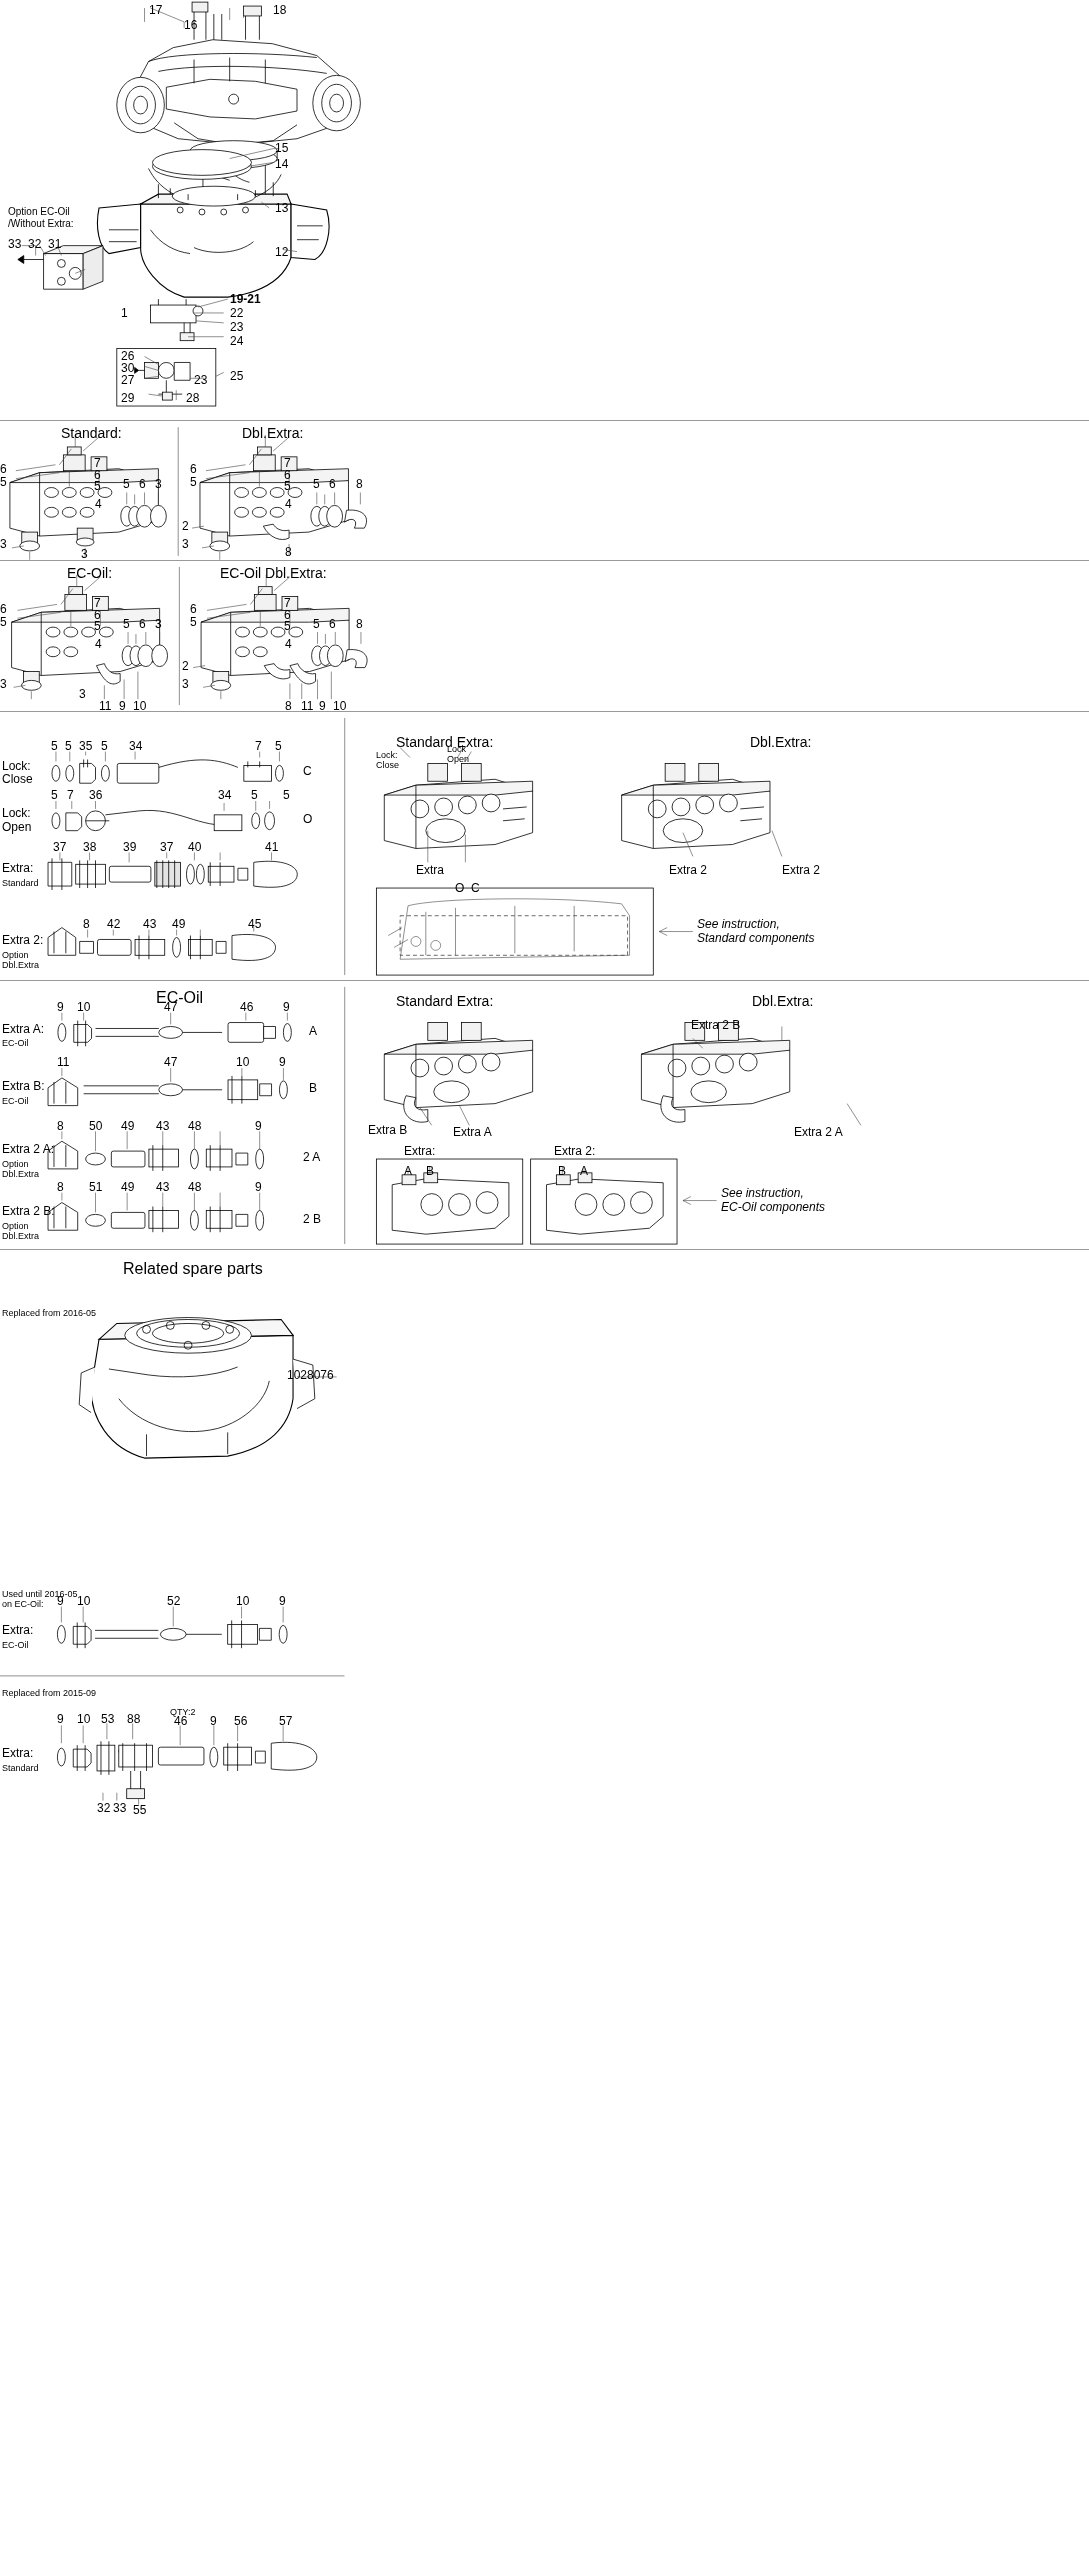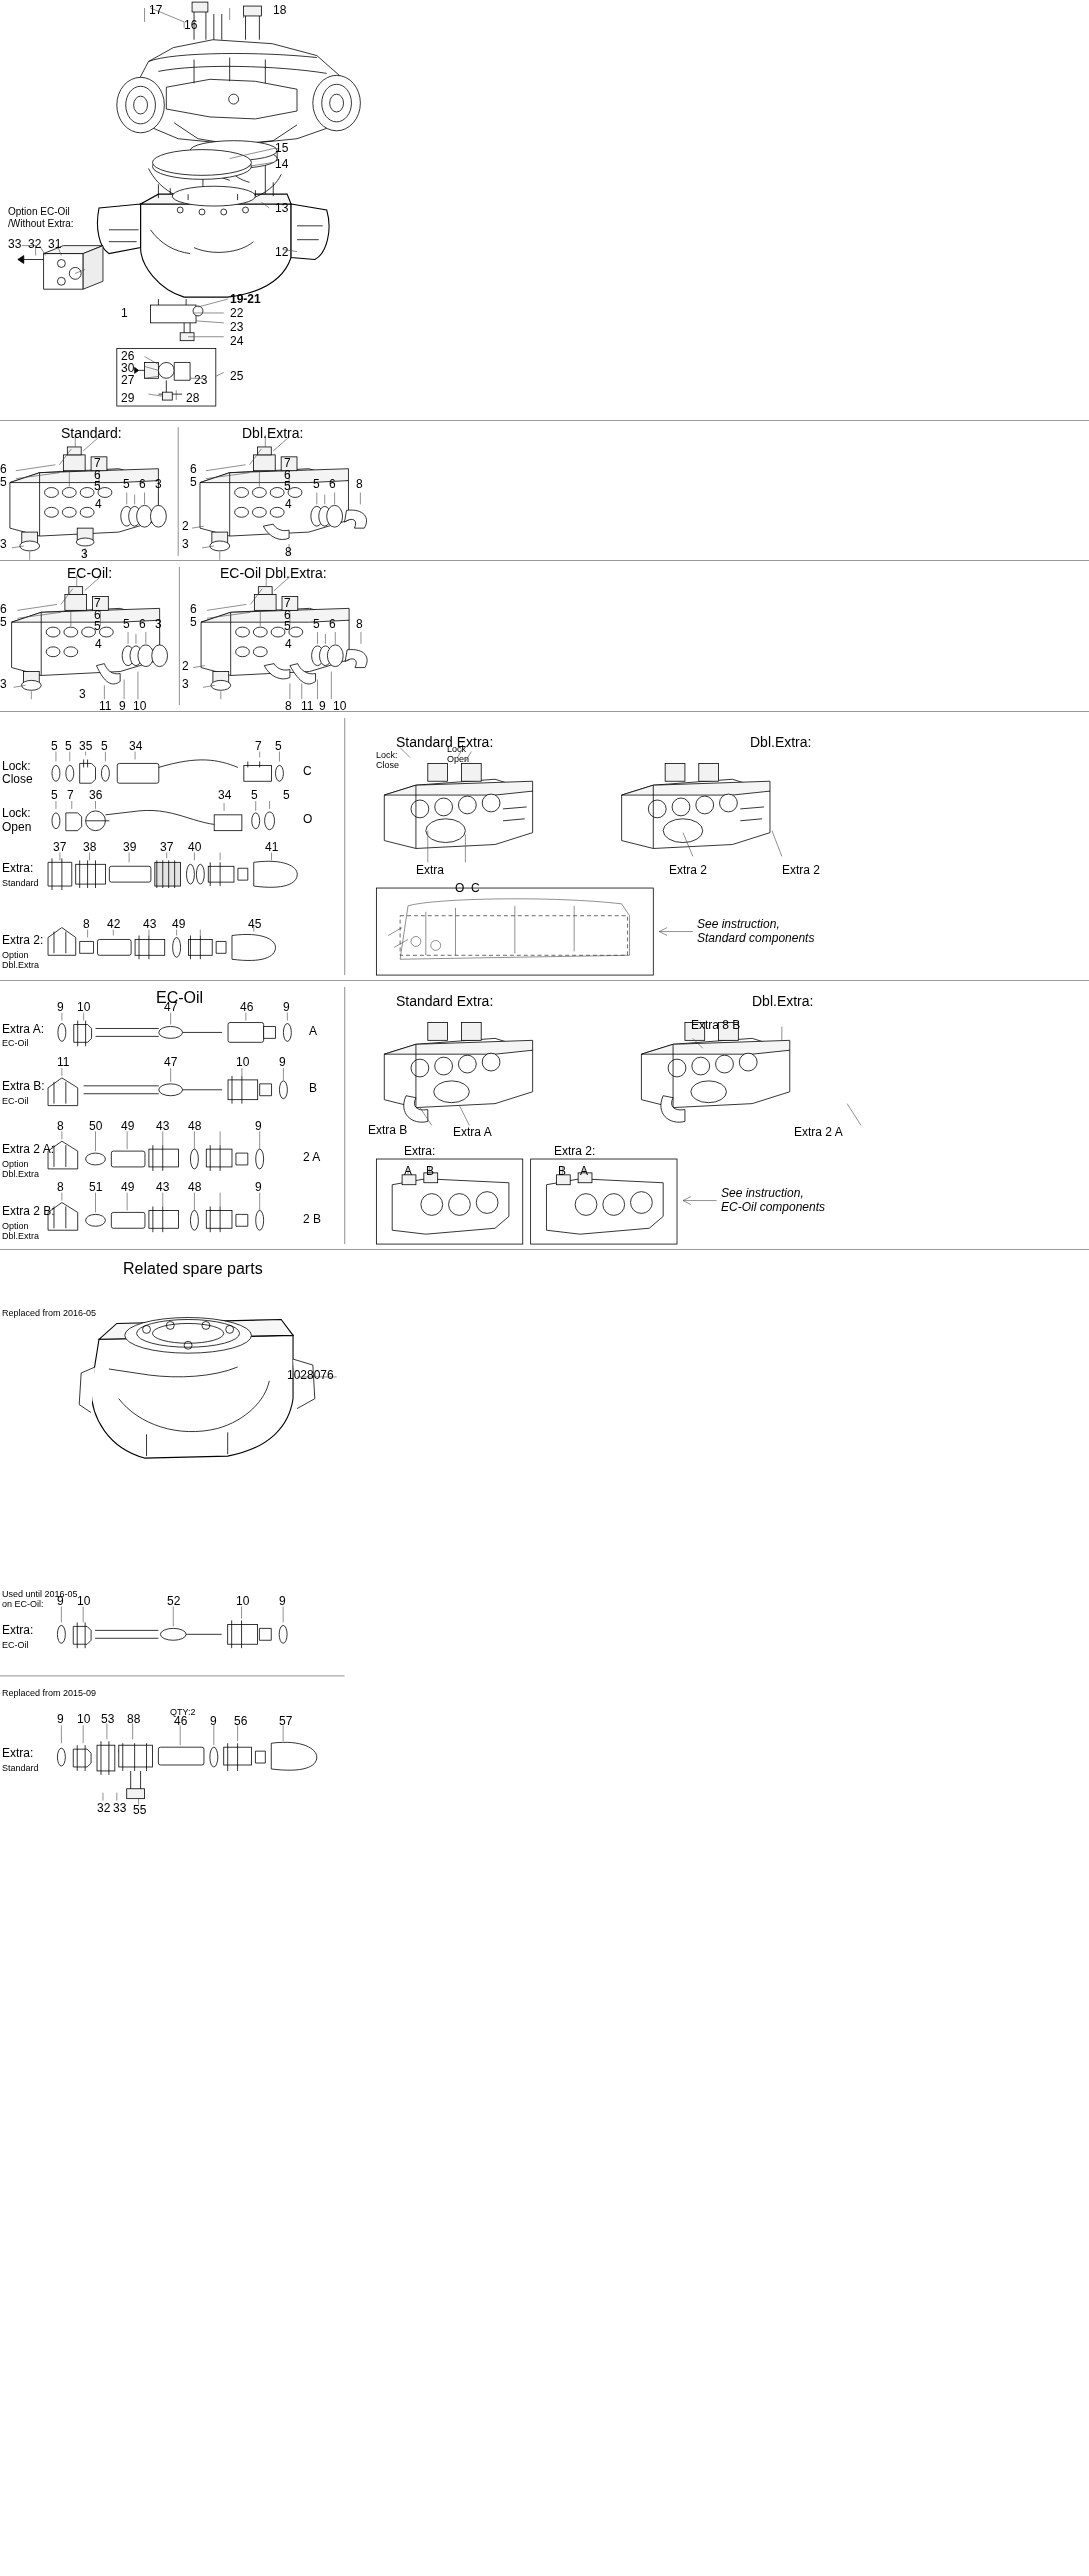--- a/index.html
+++ b/index.html
@@ -655,21 +655,21 @@
     <div class="lbl" style="left:121px;top:200px;">49</div>
     <div class="lbl" style="left:156px;top:200px;">43</div>
     <div class="lbl" style="left:188px;top:200px;">48</div>
     <div class="lbl" style="left:255px;top:200px;">9</div>
     <div class="lbl" style="left:303px;top:232px;">2 B</div>
 
     <div class="lbl md" style="left:396px;top:12px;">Standard Extra:</div>
     <div class="lbl md" style="left:752px;top:12px;">Dbl.Extra:</div>
     <div class="lbl" style="left:368px;top:143px;">Extra B</div>
     <div class="lbl" style="left:453px;top:145px;">Extra A</div>
-    <div class="lbl" style="left:691px;top:38px;">Extra 8 B</div>
+    <div class="lbl" style="left:691px;top:38px;">Extra 2 B</div>
     <div class="lbl" style="left:794px;top:145px;">Extra 2 A</div>
     <div class="lbl" style="left:404px;top:164px;">Extra:</div>
     <div class="lbl" style="left:554px;top:164px;">Extra 2:</div>
     <div class="lbl" style="left:404px;top:184px;">A</div>
     <div class="lbl" style="left:426px;top:184px;">B</div>
     <div class="lbl" style="left:558px;top:184px;">B</div>
     <div class="lbl" style="left:580px;top:184px;">A</div>
     <div class="lbl it" style="left:721px;top:206px;">See instruction,
 EC-Oil components</div>
   </div>

